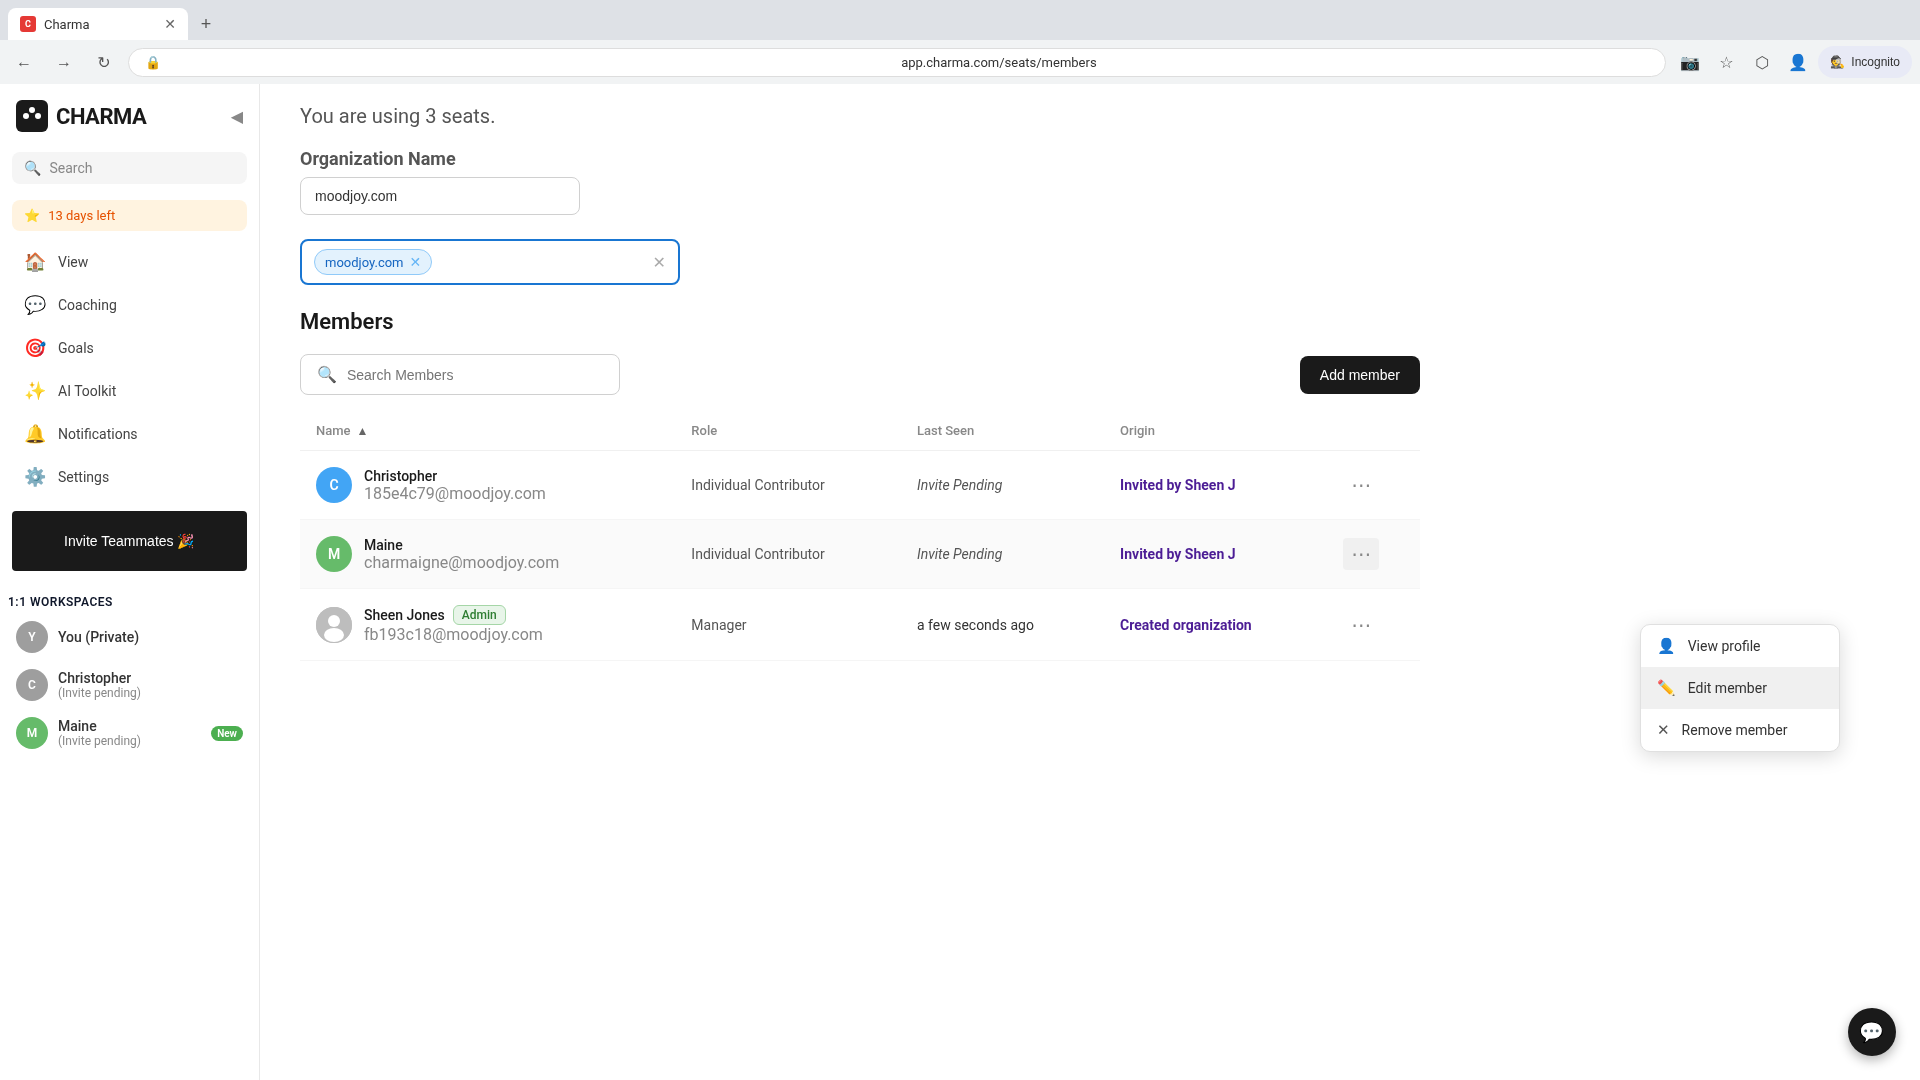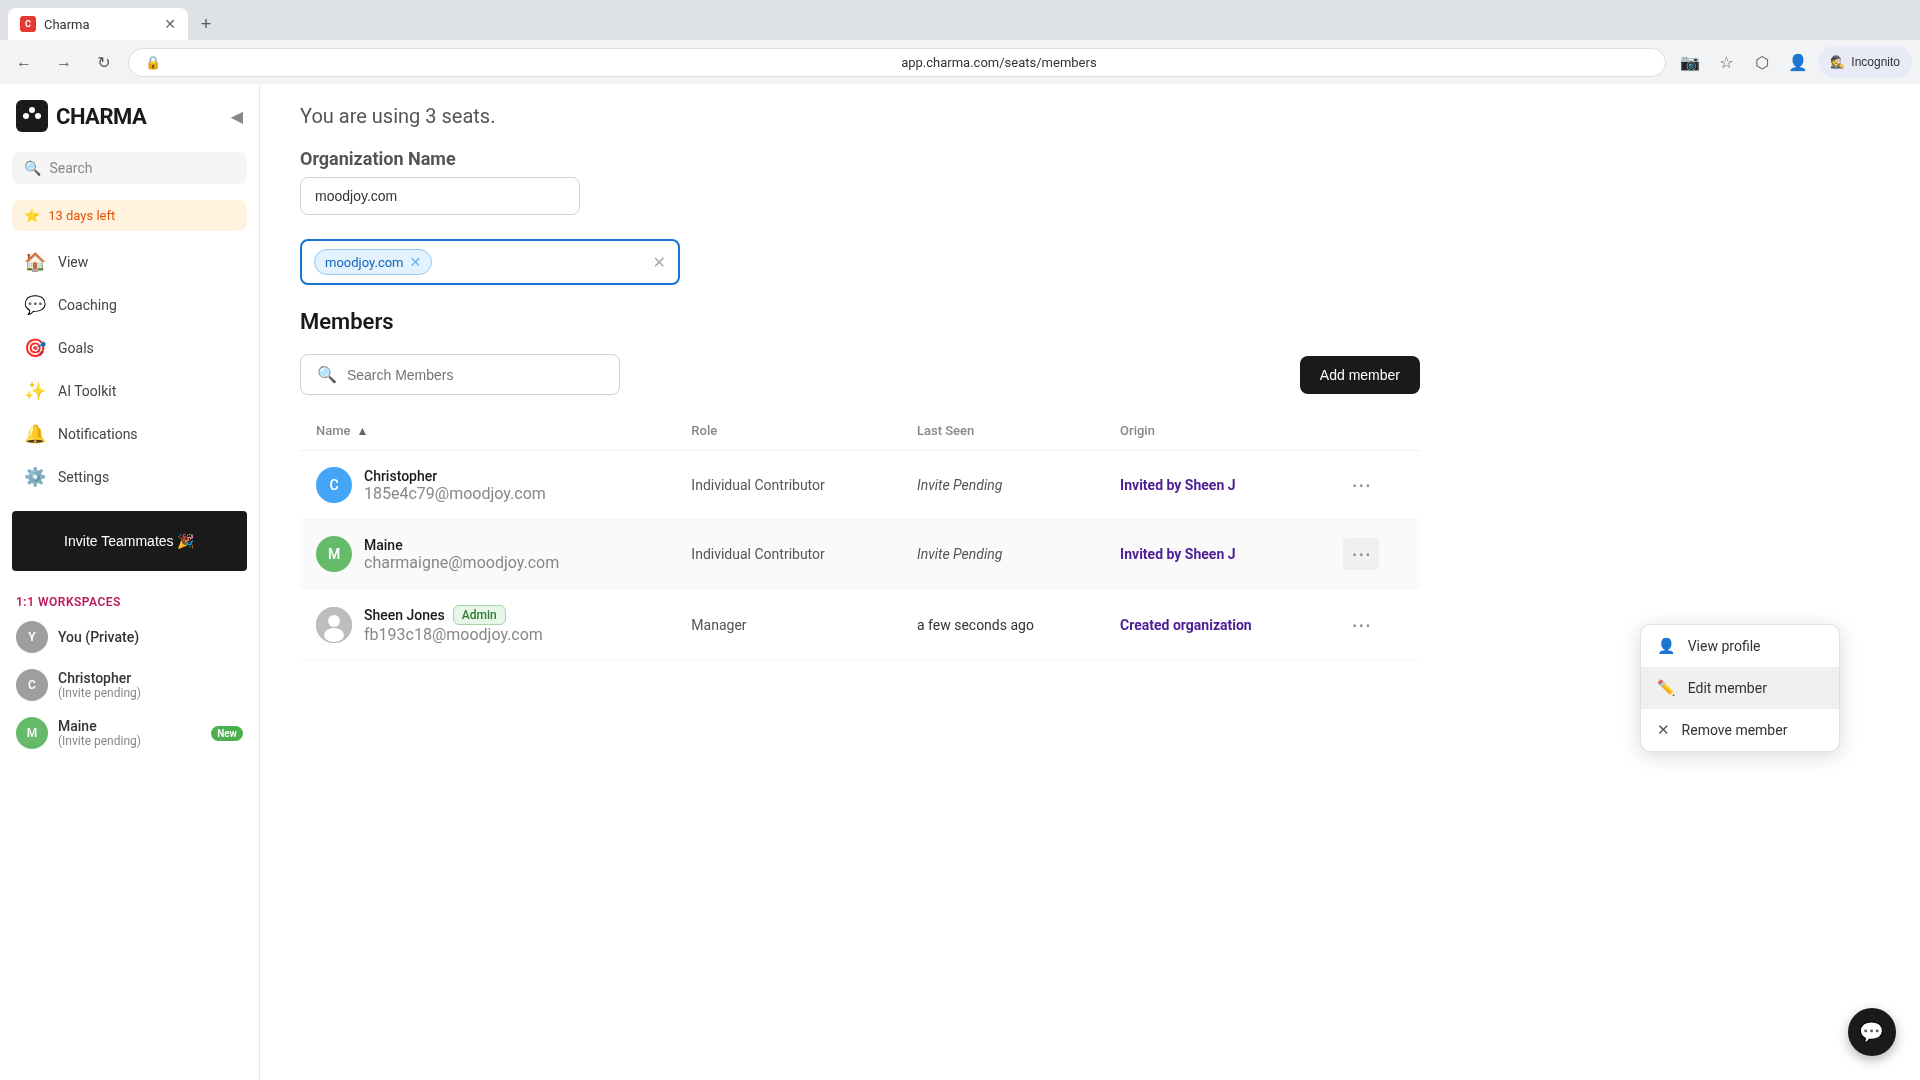--- a/index.html
+++ b/index.html
@@ -30,21 +30,21 @@
     .logo { display: flex; align-items: center; gap: 8px; }
     .logo-icon { width: 32px; height: 32px; }
     .logo-text { font-size: 22px; font-weight: 700; color: #1a1a1a; letter-spacing: -0.5px; }
     .sidebar-collapse-btn { background: none; border: none; color: #888; cursor: pointer; font-size: 16px; }
     .search-box { margin: 4px 12px 8px; background: #f5f5f5; border-radius: 8px; padding: 8px 12px; display: flex; align-items: center; gap: 8px; cursor: pointer; }
     .search-box span { color: #888; font-size: 14px; }
     .trial-banner { margin: 8px 12px; background: #fff3e0; border-radius: 8px; padding: 8px 12px; display: flex; align-items: center; gap: 8px; font-size: 13px; color: #e65100; }
     .nav-item { display: flex; align-items: center; gap: 12px; padding: 10px 16px; cursor: pointer; border-radius: 6px; margin: 2px 8px; font-size: 15px; color: #444; }
     .nav-item .nav-icon { font-size: 18px; width: 22px; text-align: center; }
     .nav-label { font-size: 14px; }
-    .sidebar-section-label { padding: 12px 16px 4px; font-size: 12px; color: #be185d; font-weight: 600; text-transform: uppercase; letter-spacing: 0.5px; }
+    .sidebar-section-label { padding: 12px 8px 4px; font-size: 12px; color: #0f172a; font-weight: 600; text-transform: uppercase; letter-spacing: 0.5px; }
     .invite-btn { margin: 12px; background: #1a1a1a; color: white; border: none; border-radius: 4px; padding: 22px 16px; font-size: 14px; cursor: pointer; display: flex; align-items: center; gap: 8px; justify-content: center; }
     .workspace-item { display: flex; align-items: center; gap: 10px; padding: 8px 16px; cursor: pointer; }
     .workspace-avatar { width: 32px; height: 32px; border-radius: 50%; background: #e0e0e0; display: flex; align-items: center; justify-content: center; font-size: 12px; font-weight: 600; color: #555; overflow: hidden; }
     .workspace-info { flex: 1; }
     .workspace-name { font-size: 14px; color: #333; font-weight: 500; }
     .workspace-sub { font-size: 12px; color: #888; }
     .new-badge { background: #4caf50; color: white; font-size: 10px; padding: 2px 6px; border-radius: 8px; font-weight: 600; }
 
     
     .main-content { flex: 1; overflow-y: auto; background: #fff; padding: 0; position: relative; }

